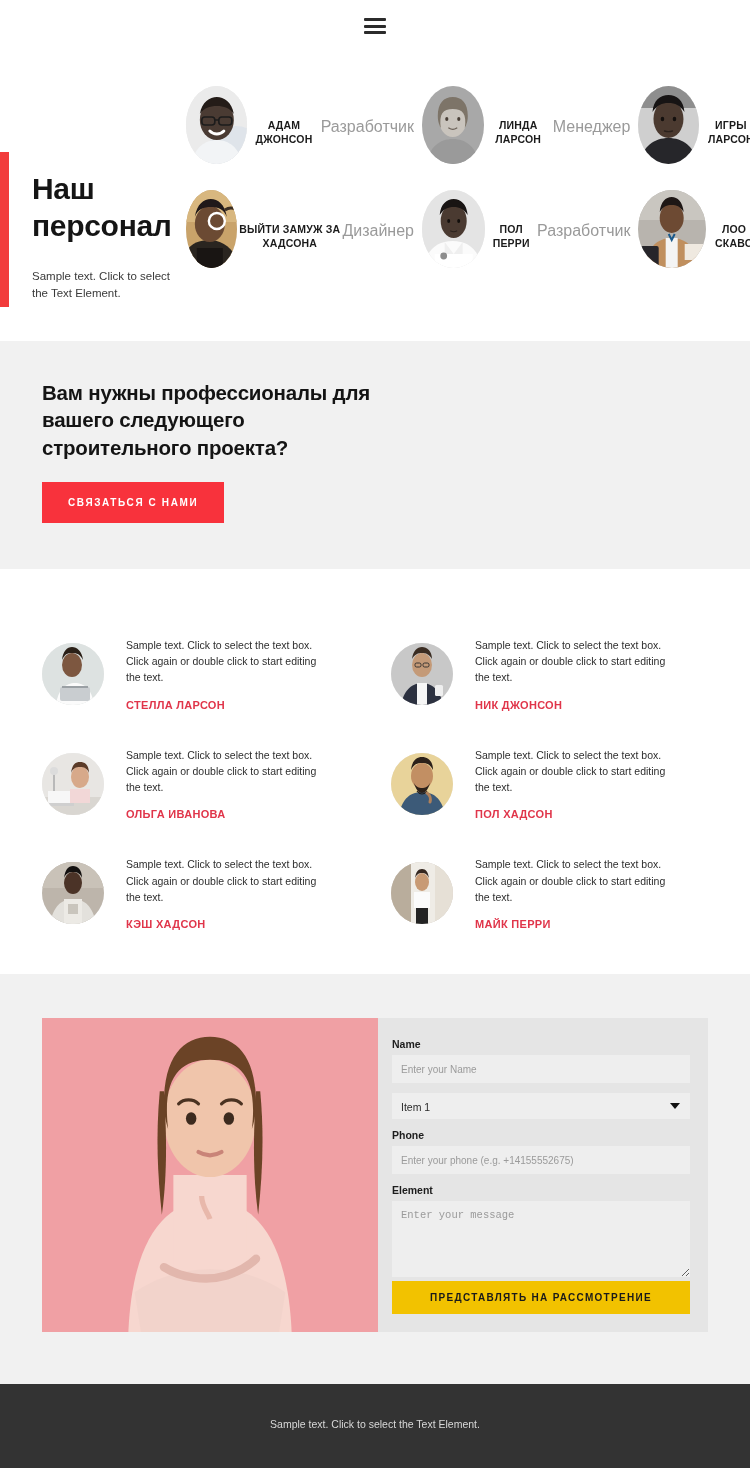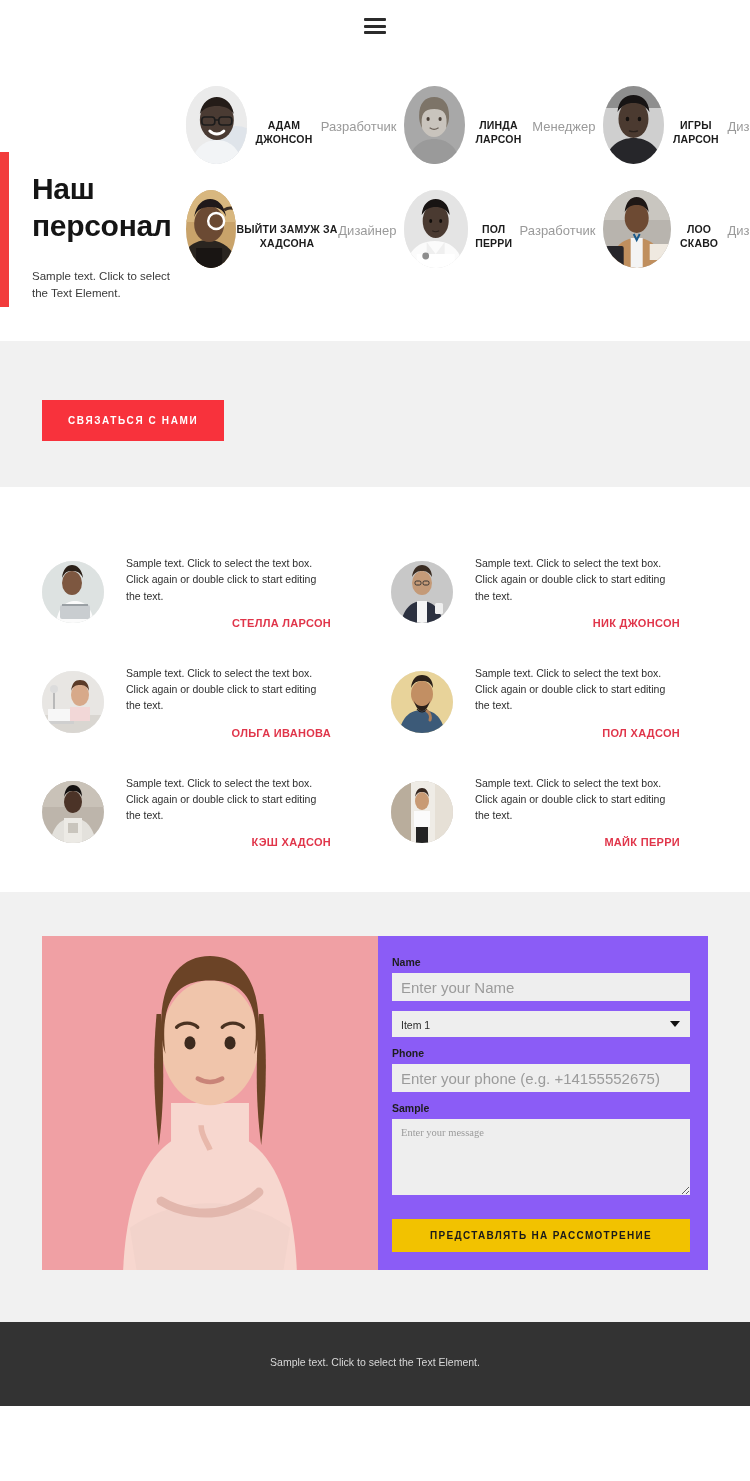--- a/index.html
+++ b/index.html
@@ -97,21 +97,21 @@
   .team-name {
     margin-top: 14px;
     font-size: 10.5px;
     font-weight: 700;
     color: #1b1b1b;
     letter-spacing: 0.2px;
     line-height: 1.35;
   }
   .team-role {
     margin-top: 3px;
-    font-size: 13px;
+    font-size: 16px;
     color: #9a9a9a;
     font-weight: 400;
   }
 
   
   .cta {
     background: #f1f1f1;
     padding: 38px 42px 46px 42px;
   }
   .cta-title {
@@ -166,21 +166,20 @@
     line-height: 1.55;
     color: #2e2e2e;
     max-width: 205px;
   }
   .person-name {
     margin-top: 13px;
     font-size: 11px;
     font-weight: 700;
     color: #e0354a;
     letter-spacing: 0.3px;
-    text-align: right;
   }
 
   
   .contact {
     background: #f1f1f1;
     padding: 44px 42px 52px 42px;
   }
   .contact-inner {
     display: flex;
     align-items: stretch;
@@ -189,36 +188,36 @@
   .contact-photo {
     width: 336px;
     flex: none;
     background: #f0a0a4;
     overflow: hidden;
     position: relative;
   }
   .contact-photo svg { display: block; width: 100%; height: 100%; }
   .contact-form {
     flex: 1;
-    background: #8b5cf6;
+    background: #e5e5e5;
     padding: 20px 18px 18px 14px;
   }
   .field-label {
     font-size: 10.5px;
     font-weight: 700;
     color: #1d1d1d;
     margin-bottom: 5px;
   }
   .field-input {
     width: 100%;
     background: #eeeeee;
     border: none;
     outline: none;
     font-family: "Liberation Sans", sans-serif;
-    font-size: 15px;
+    font-size: 10px;
     color: #555555;
     padding: 8px 9px;
     height: 28px;
     margin-bottom: 10px;
     display: block;
   }
   .field-input::placeholder { color: #9b9b9b; }
   .select-wrap { position: relative; margin-bottom: 10px; }
   .field-select {
     width: 100%;
@@ -244,26 +243,26 @@
     border-right: 5px solid transparent;
     border-top: 6px solid #111111;
     pointer-events: none;
   }
   .field-textarea {
     width: 100%;
     background: #eeeeee;
     border: none;
     outline: none;
     resize: vertical;
-    font-family: Liberation Serif, serif;
+    font-family: Liberation Mono, monospace;
     font-size: 10.5px;
     color: #555555;
     padding: 8px 9px;
     height: 76px;
-    margin-bottom: 24px;
+    margin-bottom: 4px;
     display: block;
   }
   .field-textarea::placeholder { color: #9b9b9b; }
   .submit-btn {
     width: 100%;
     background: #f2c200;
     border: none;
     font-family: "Liberation Sans", sans-serif;
     font-size: 10px;
     font-weight: 700;
@@ -409,20 +408,23 @@
         </svg>
       </div>
       <div class="team-name">ЛОО СКАВО</div>
       <div class="team-role">Дизайнер</div>
     </div>
 
   </div>
 </section>
 
 <section class="cta">
+  <h2 class="cta-title">Вам нужны профессионалы для
+вашего следующего
+строительного проекта?</h2>
   <button class="cta-btn">СВЯЗАТЬСЯ С НАМИ</button>
 </section>
 
 <section class="people">
 
   <div class="person">
     <div class="person-photo">
       <svg viewBox="0 0 62 62" preserveAspectRatio="xMidYMid slice" aria-hidden="true">
         <rect width="62" height="62" fill="#dde2e1"></rect>
         <path d="M14 62c2-16 10-22 19-22s17 6 19 22z" fill="#fbfbfb"></path>
@@ -564,21 +566,21 @@
       <div class="select-wrap">
         <select class="field-select">
           <option>Item 1</option>
         </select>
         <span class="select-arrow"></span>
       </div>
 
       <div class="field-label">Phone</div>
       <input class="field-input" type="text" placeholder="Enter your phone (e.g. +14155552675)" style="">
 
-      <div class="field-label">Sample</div>
+      <div class="field-label">Element</div>
       <textarea class="field-textarea" placeholder="Enter your message" style=""></textarea>
 
       <button class="submit-btn">ПРЕДСТАВЛЯТЬ НА РАССМОТРЕНИЕ</button>
     </form>
 
   </div>
 </section>
 
 <footer class="site-footer">
   <div class="footer-text">Sample text. Click to select the Text Element.</div>

